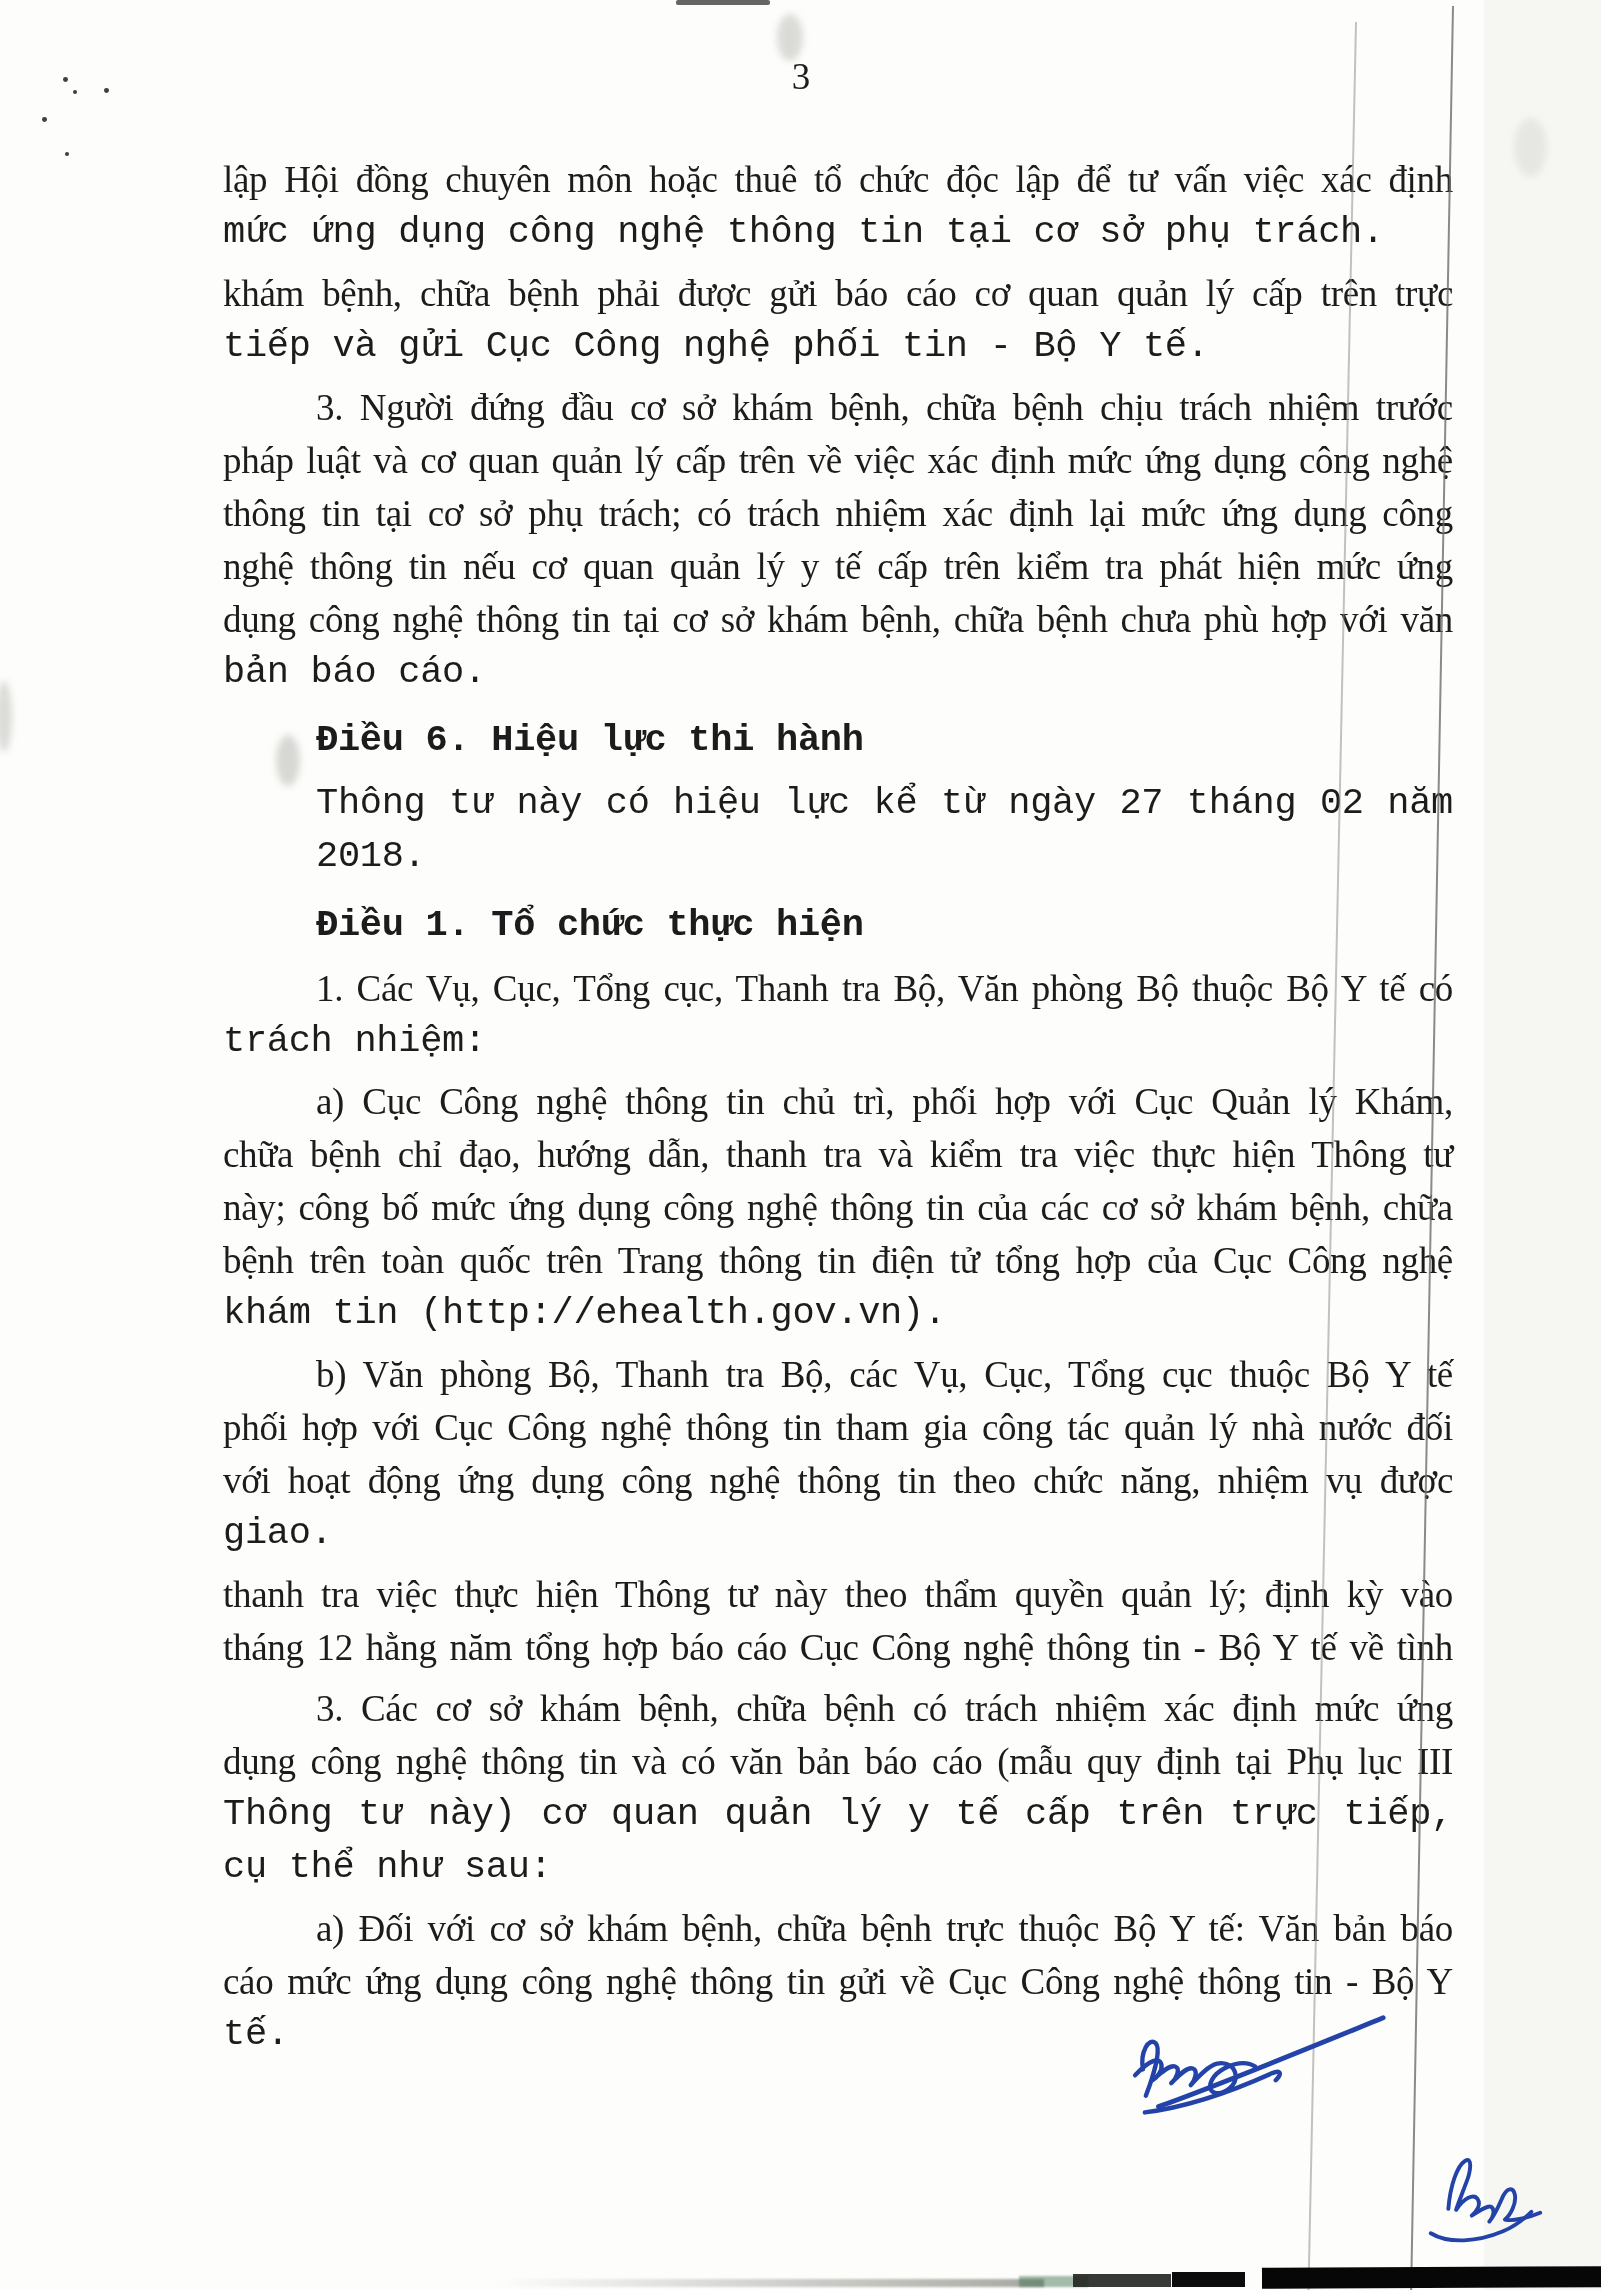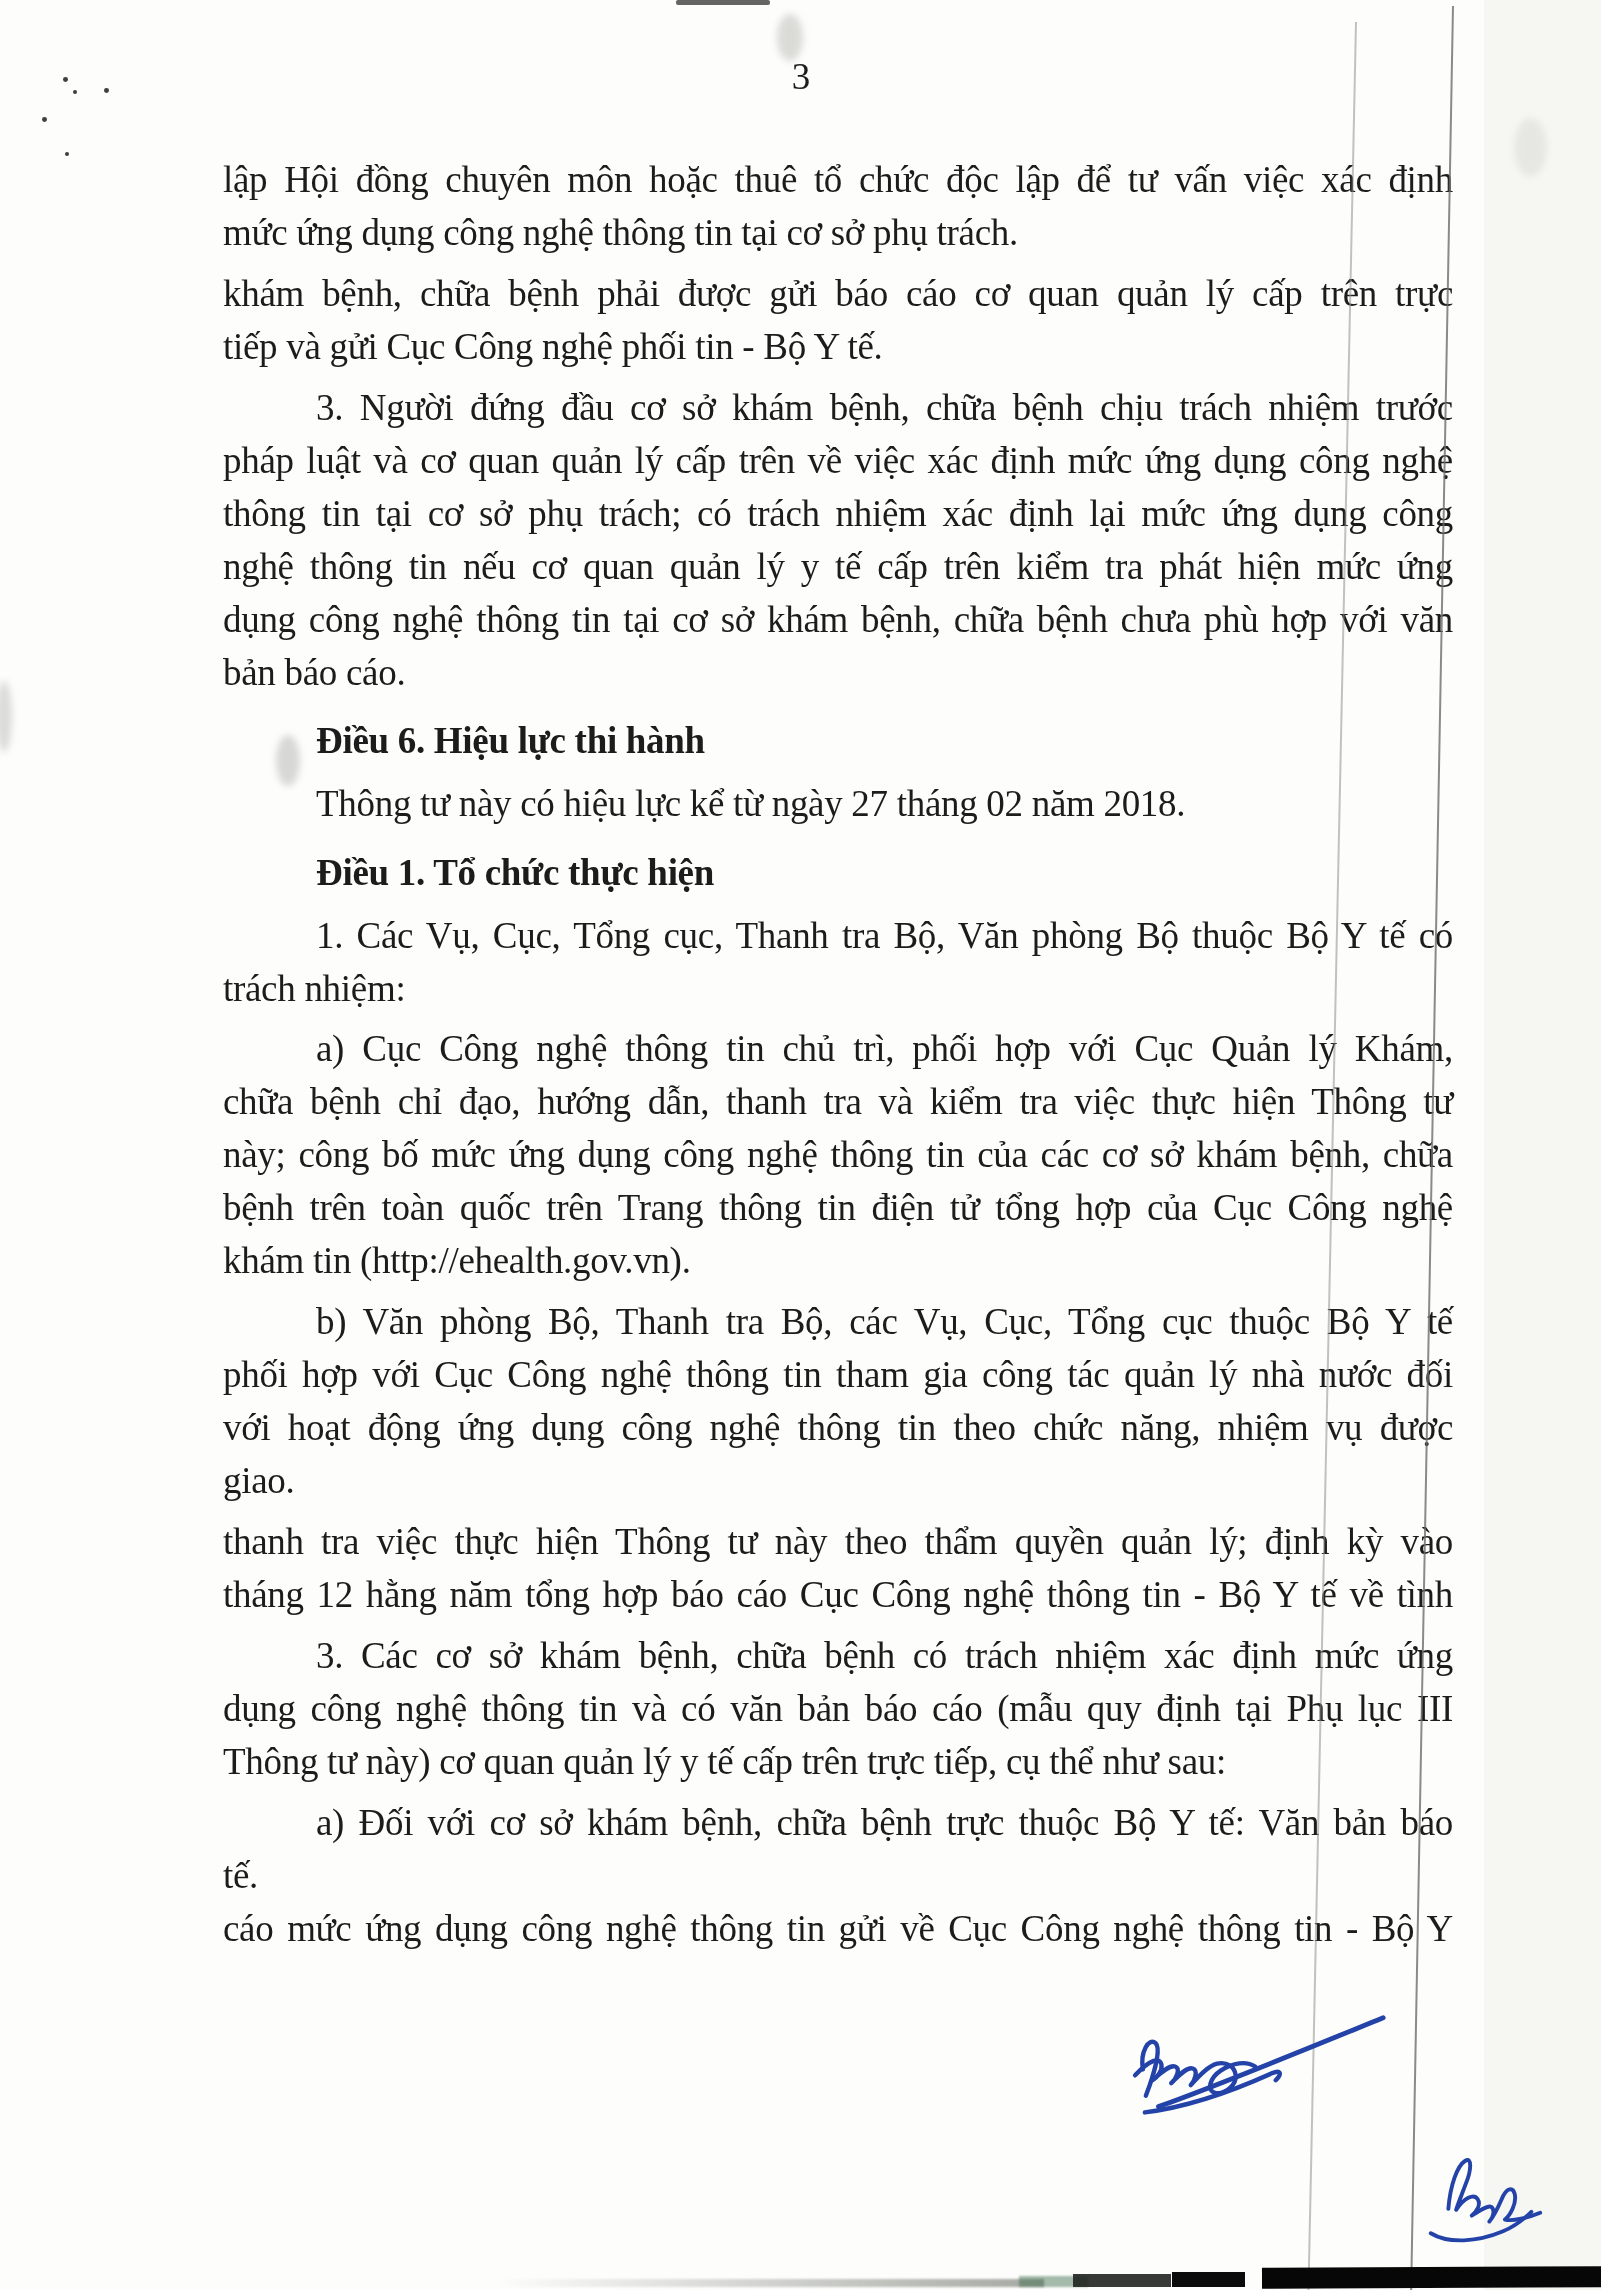--- a/index.html
+++ b/index.html
@@ -32,21 +32,21 @@
   .block.heading{margin-top:15.7px;margin-bottom:9.8px;}
   .line{
     font-size:37px;
     line-height:53px;
     letter-spacing:-0.3px;
     text-align:justify;
     text-align-last:justify;
     white-space:normal;
   }
   .line.indent{padding-left:93px;}
-  .line.last{text-align-last:left;}
+  .line.last{text-align-last:left;font-family:Liberation Mono, monospace;}
   .heading .line{font-weight:bold;text-align-last:left;}
   
   .fold-line{
     position:absolute;width:2px;background:#8f8f8c;opacity:.75;
     transform-origin:top left;
   }
   .fold-line.a{left:1355px;top:21.6px;height:2284px;transform:rotate(1.2deg);opacity:.55;}
   .fold-line.b{left:1452px;top:5.9px;height:2294px;transform:rotate(1.05deg);background:#6d6d6a;opacity:.8;}
   .top-bar{
     position:absolute;left:676px;top:0;width:94px;height:4.9px;
@@ -132,22 +132,22 @@
         <div class="line">thanh tra việc thực hiện Thông tư này theo thẩm quyền quản lý; định kỳ vào</div>
         <div class="line">tháng 12 hằng năm tổng hợp báo cáo Cục Công nghệ thông tin - Bộ Y tế về tình</div>
       </div>
       <div class="block body">
         <div class="line indent">3. Các cơ sở khám bệnh, chữa bệnh có trách nhiệm xác định mức ứng</div>
         <div class="line">dụng công nghệ thông tin và có văn bản báo cáo (mẫu quy định tại Phụ lục III</div>
         <div class="line last">Thông tư này) cơ quan quản lý y tế cấp trên trực tiếp, cụ thể như sau:</div>
       </div>
       <div class="block body">
         <div class="line indent">a) Đối với cơ sở khám bệnh, chữa bệnh trực thuộc Bộ Y tế: Văn bản báo</div>
+        <div class="line">cáo mức ứng dụng công nghệ thông tin gửi về Cục Công nghệ thông tin - Bộ Y</div>
         <div class="line last">tế.</div>
-        <div class="line">cáo mức ứng dụng công nghệ thông tin gửi về Cục Công nghệ thông tin - Bộ Y</div>
       </div>
     </div>
 
   <div class="fold-line a"></div>
   <div class="fold-line b"></div>
 
   <div class="top-bar"></div>
   <div class="smudge s1"></div>
   <div class="smudge s2"></div>
   <div class="smudge s3"></div>

